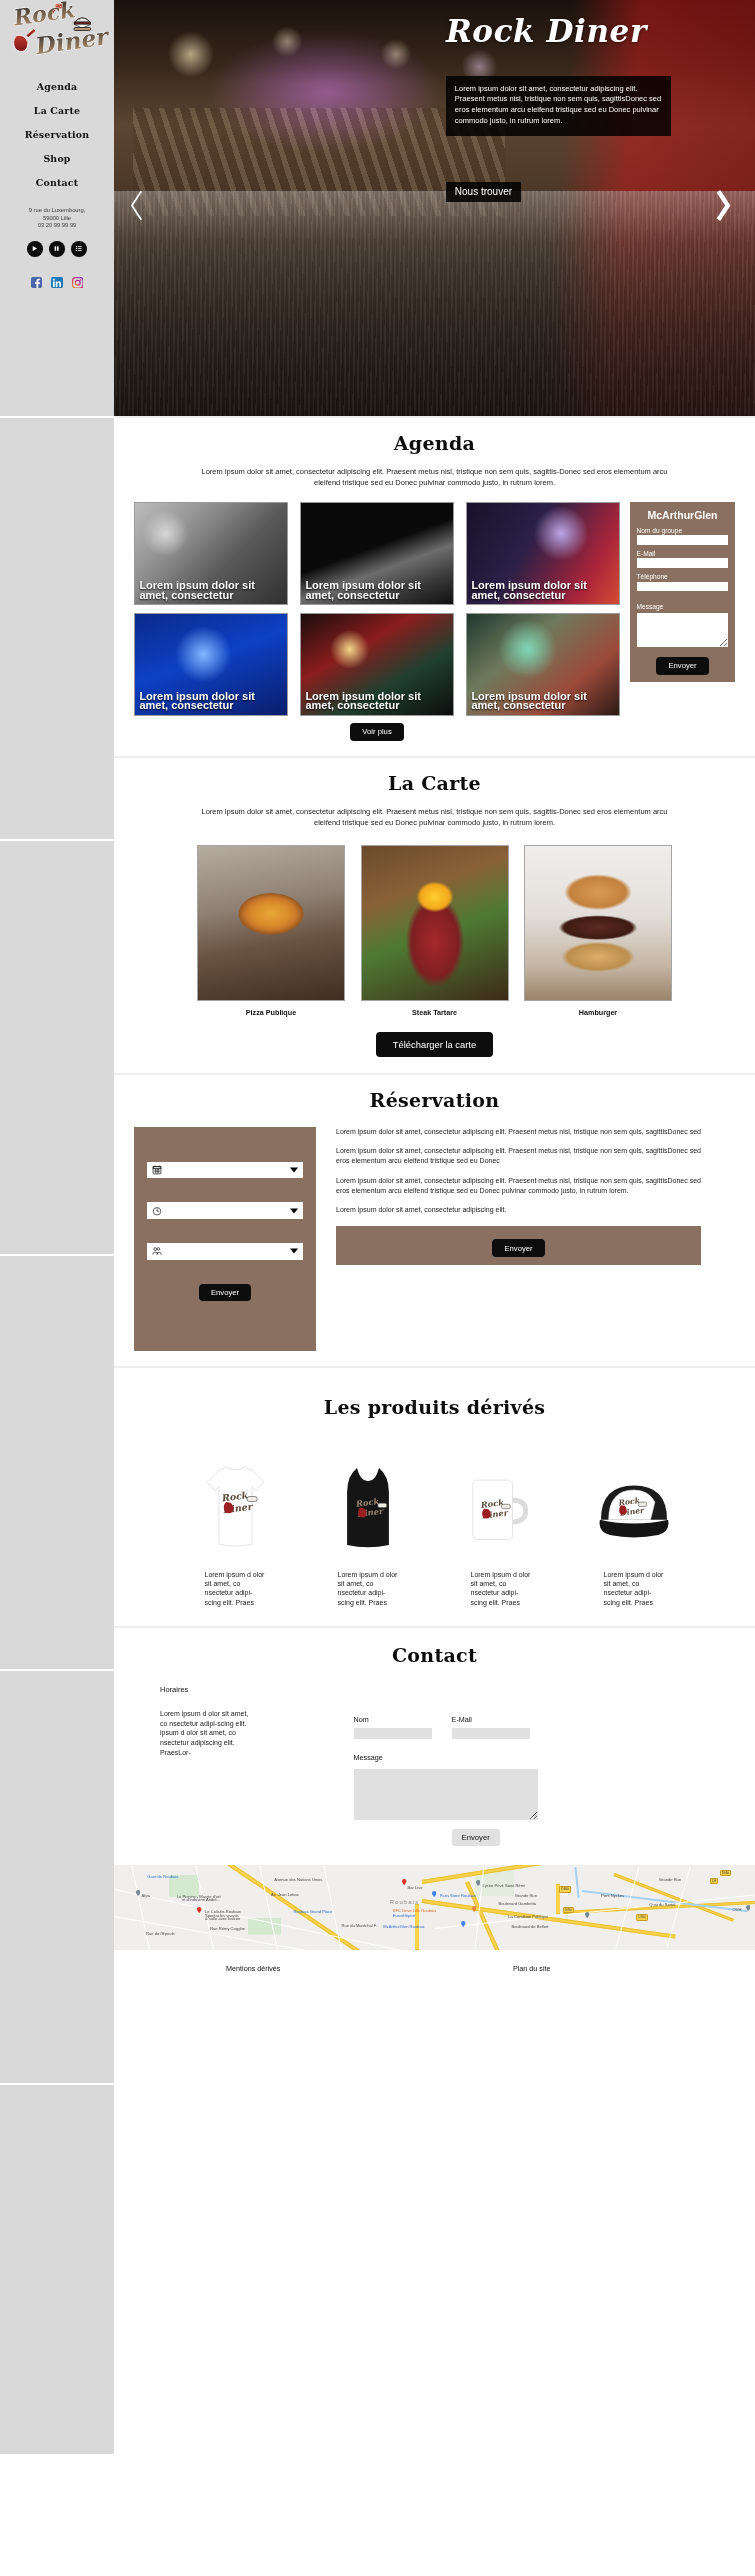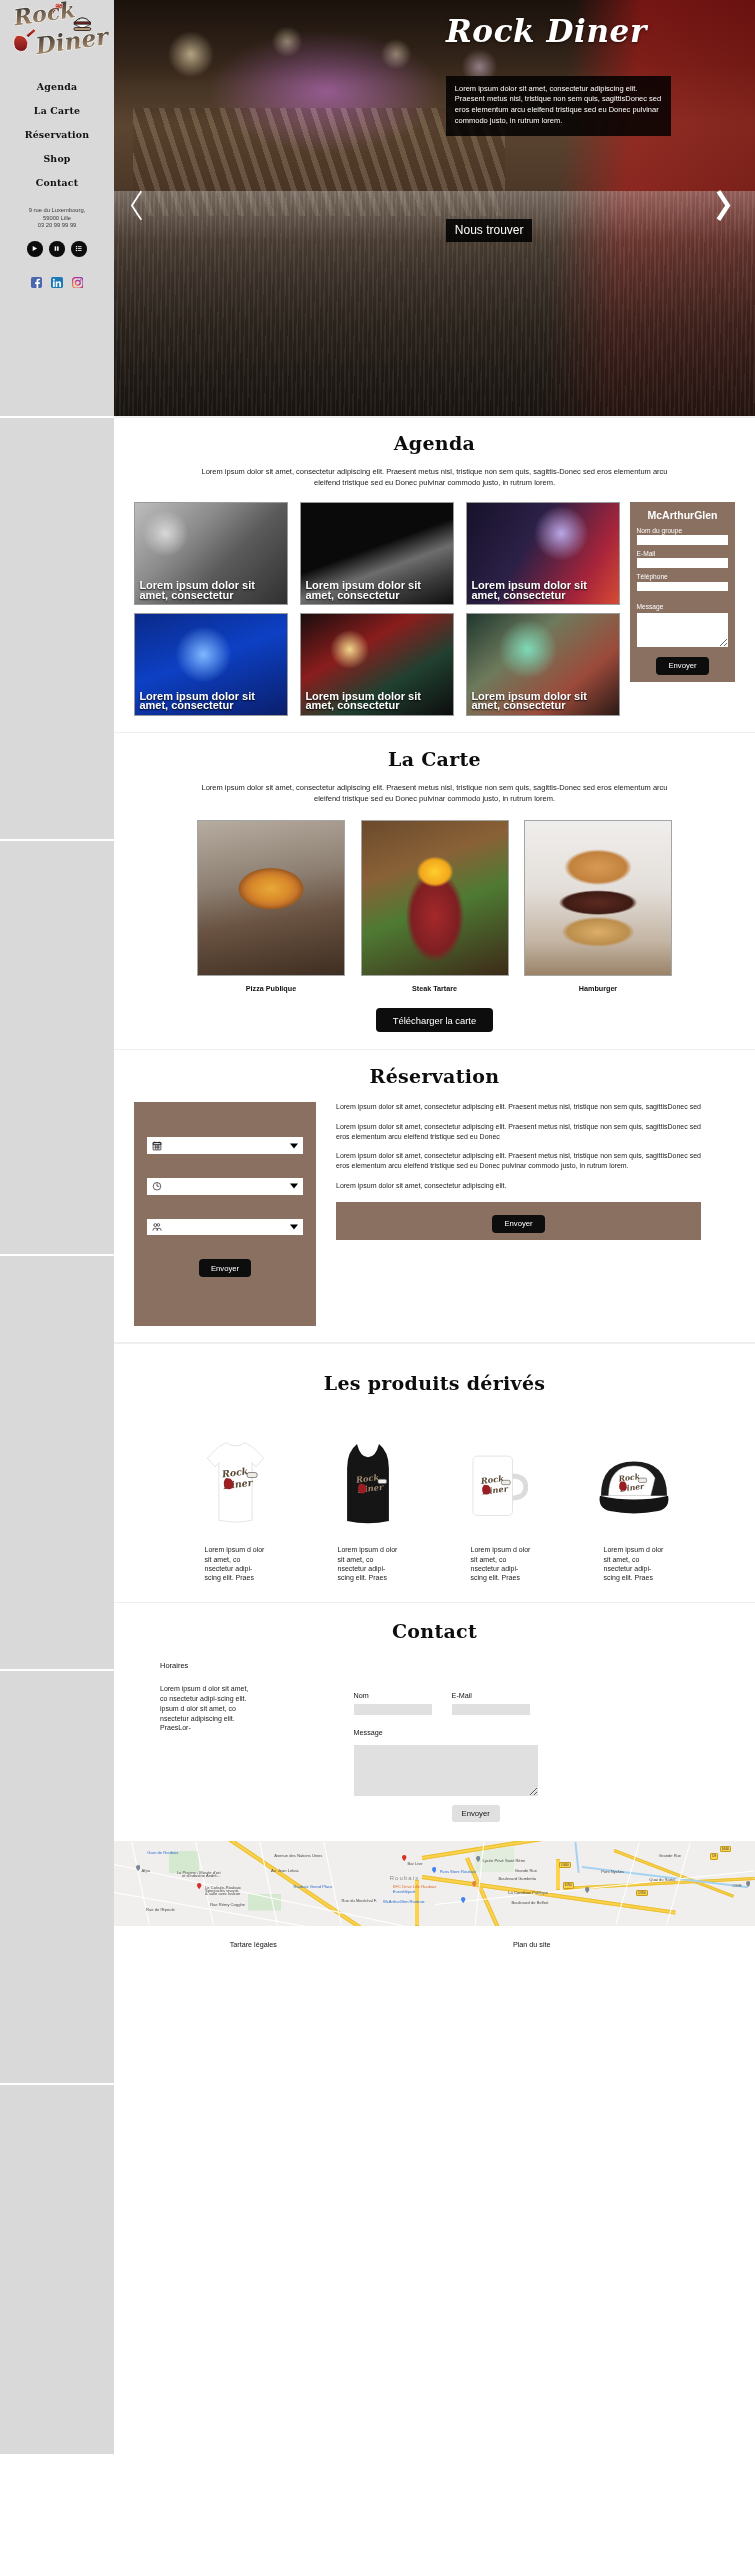--- a/index.html
+++ b/index.html
@@ -101,23 +101,22 @@
     position: absolute; left: 332px; top: 76px;
     width: 225px;
     background: rgba(0,0,0,0.84);
     color: #ffffff;
     padding: 7.7px 8.8px 8.8px 8.8px;
     font-size: 7.5px; line-height: 10.8px;
   }
   .hero-cta {
     position: absolute; left: 332px; top: 182px;
     background: rgba(0,0,0,0.86); color: #fff;
-    padding: 4.4px 8.8px; font-size: 12px; cursor: pointer;
+    padding: 4.4px 8.8px; font-size: 10px; cursor: pointer;
     display: inline-block;
-    margin-top: 37px;
   }
   .hero-arrow {
     position: absolute; top: 189px;
     width: 17.7px; height: 33px; cursor: pointer;
   }
   .hero-arrow.left { left: 14.4px; }
   .hero-arrow.right { left: 600px; }
 
   
   .section { position: relative; background: #ffffff; width:641px; }
@@ -448,20 +447,23 @@
             <div class="cap">Lorem ipsum dolor sit amet, consectetur</div>
           </div>
           <div class="ag-card">
             <div class="ag-img ag5"></div>
             <div class="cap">Lorem ipsum dolor sit amet, consectetur</div>
           </div>
           <div class="ag-card">
             <div class="ag-img ag6"></div>
             <div class="cap">Lorem ipsum dolor sit amet, consectetur</div>
           </div>
+        </div>
+        <div class="voirplus-row">
+          <button class="btn-black">Voir plus</button>
         </div>
       </div>
 
       <div class="inscription">
         <div class="insc-title">McArthurGlen</div>
 
         <div class="insc-label">Nom du groupe</div>
         <input class="insc-input" value="" style="">
 
         <div class="insc-label">E-Mail</div>
@@ -757,21 +759,21 @@
         <div class="shield" style="left: 94.5%; top: 6%;">D660</div>
         <div class="shield" style="left: 93%; top: 15%;">D9</div>
         <div class="shield" style="left: 69.5%; top: 25%;">D660</div>
         <div class="shield" style="left: 70%; top: 49%;">D760</div>
         <div class="shield" style="left: 81.5%; top: 58%;">D760</div>
       </div>
   </div>
 
   <div class="footer">
     <div style="width:50%;text-align:center;">
-      <span class="footer-link">Tartare légales</span>
+      <span class="footer-link">Mentions dérivés</span>
     </div>
     <div style="width:50%;text-align:center;">
       <span class="footer-link">Plan du site</span>
     </div>
   </div>
 
 </div>
 
 
 </body></html>

